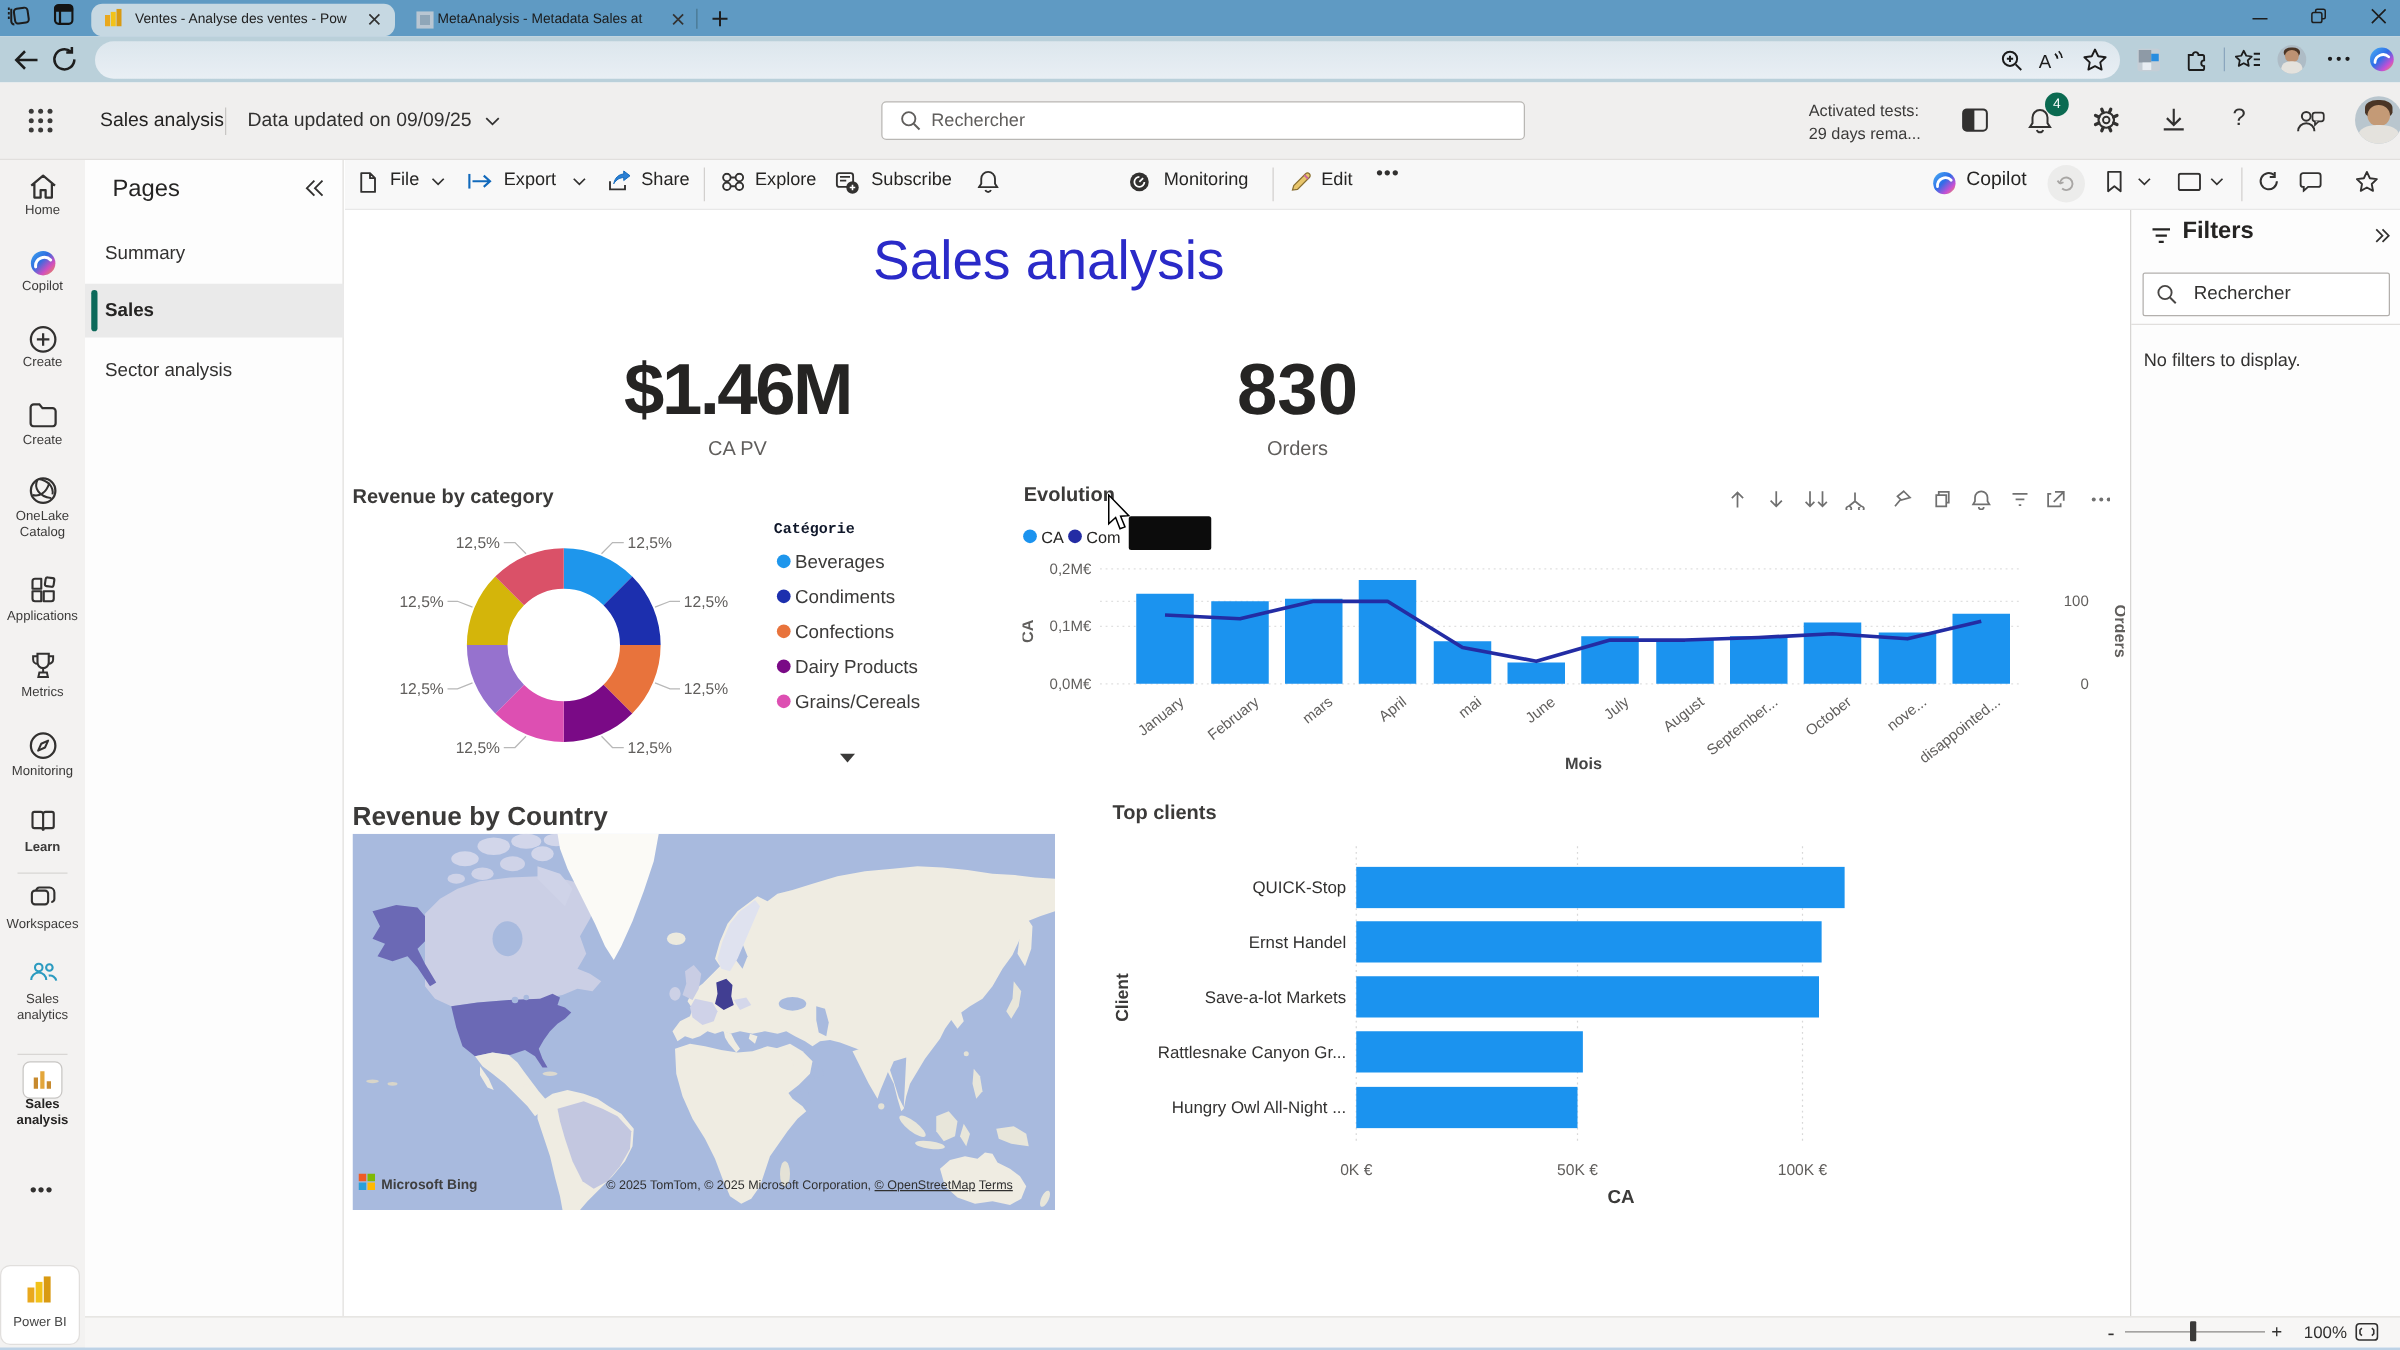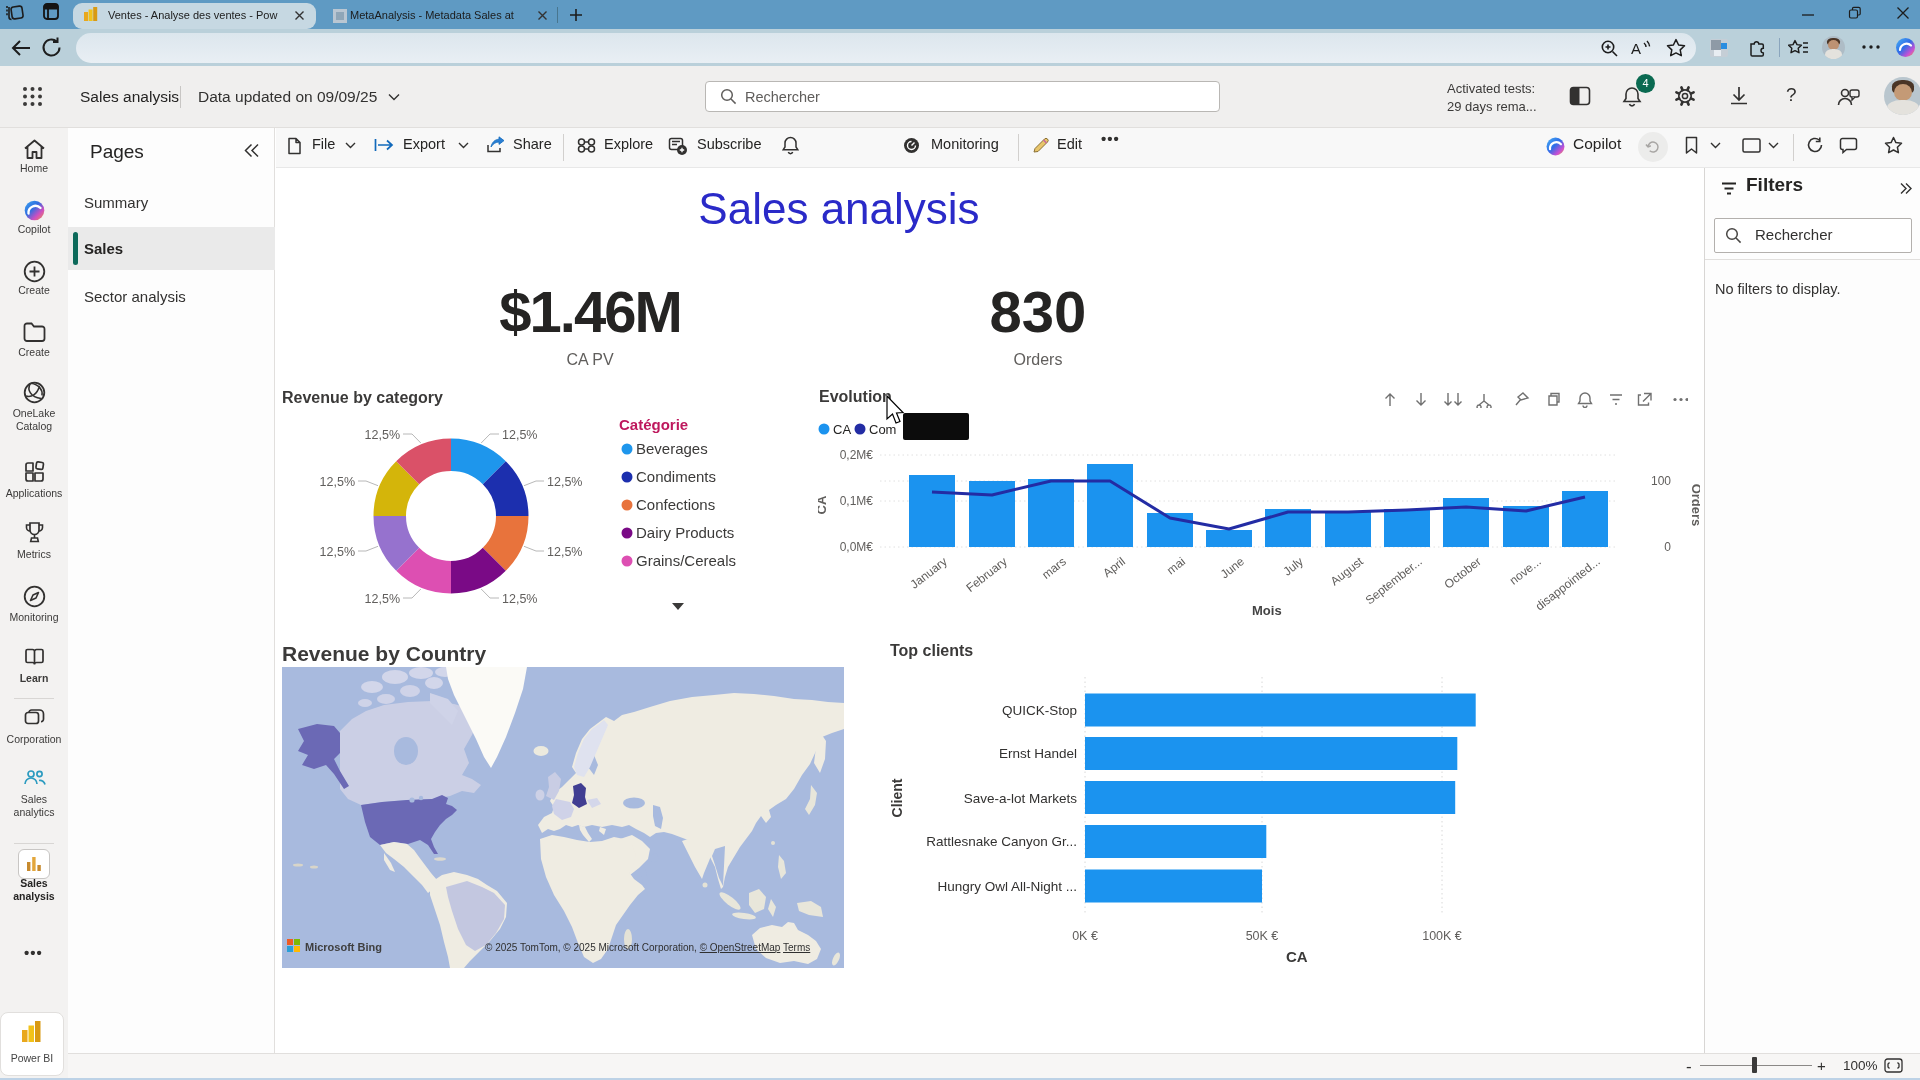--- a/index.html
+++ b/index.html
@@ -250,21 +250,21 @@
 <div class="nl" style="top:611px;">Monitoring</div>
 <svg class="abs" style="left:24px;top:648px" width="21" height="20" viewBox="0 0 21 20">
     <path d="M2 3 a1.5 1.5 0 0 1 1.5 -1.5 h5 a2 2 0 0 1 2 2 v13 a2 2 0 0 0 -2 -2 h-5 A1.5 1.5 0 0 1 2 13 z M19 3 a1.5 1.5 0 0 0 -1.5 -1.5 h-5 a2 2 0 0 0 -2 2 v13 a2 2 0 0 1 2 -2 h5 a1.5 1.5 0 0 0 1.5 -1.5 z" fill="none" stroke="#323130" stroke-width="1.7"></path>
   </svg>
 <div class="nl" style="top:672px;font-weight:bold;">Learn</div>
 <div class="abs" style="left:14px;top:698px;width:40px;height:1px;background:#d8d6d4;"></div>
 <svg class="abs" style="left:24px;top:708px" width="22" height="20" viewBox="0 0 22 20">
     <rect x="1.5" y="4.5" width="13" height="11" rx="2.5" fill="none" stroke="#323130" stroke-width="1.7"></rect>
     <path d="M5 4.5 a2.5 2.5 0 0 1 2.5 -2.5 h8 a4 4 0 0 1 4 4 v5 a2.5 2.5 0 0 1 -2.5 2.6" fill="none" stroke="#323130" stroke-width="1.7"></path>
   </svg>
-<div class="nl" style="top:733px;">Corporation</div>
+<div class="nl" style="top:733px;">Workspaces</div>
 <svg class="abs" style="left:23px;top:768px" width="24" height="22" viewBox="0 0 24 22">
     <g fill="none" stroke="#2b9bc0" stroke-width="1.7">
       <circle cx="8" cy="6" r="3"></circle>
       <circle cx="16.5" cy="6" r="2.6"></circle>
       <path d="M2 16 a6 6 0 0 1 12 0 M16 12.5 a5 5 0 0 1 6 4"></path>
     </g>
   </svg>
 <div class="nl" style="top:793px;width:68px;">Sales<br>analytics</div>
 <div class="abs" style="left:14px;top:843px;width:40px;height:1px;background:#d8d6d4;"></div>
 <div class="abs" style="left:18px;top:849px;width:32px;height:30px;background:#fff;border:1px solid #c8c6c4;border-radius:6px;"></div>
@@ -418,21 +418,21 @@
       <text x="100" y="18.5" text-anchor="end">12,5%</text>
 <text x="247" y="65.5">12,5%</text>
       <text x="55" y="65.5" text-anchor="end">12,5%</text>
 <text x="247" y="135.5">12,5%</text>
       <text x="55" y="135.5" text-anchor="end">12,5%</text>
 <text x="202" y="182.5">12,5%</text>
       <text x="100" y="182.5" text-anchor="end">12,5%</text>
 </g>
 </svg>
 
-<div class="abs" style="left:619px;top:416px;font-size:15px;font-weight:bold;color:#be185d;">Catégorie</div>
+<div class="abs" style="left:619px;top:416px;font-size:12px;font-weight:bold;color:#0f172a;font-family:Liberation Mono, monospace;">Catégorie</div>
 <svg class="abs" style="left:620px;top:442px" width="150" height="135" viewBox="0 0 150 135">
 <circle cx="7" cy="7" r="5.5" fill="#1E96EC"></circle>
     <circle cx="7" cy="35" r="5.5" fill="#1C2FAE"></circle>
 <circle cx="7" cy="63" r="5.5" fill="#E8733C"></circle>
     <circle cx="7" cy="91" r="5.5" fill="#7A0A86"></circle>
 <circle cx="7" cy="119" r="5.5" fill="#DD4FB2"></circle>
 <g font-size="15" fill="#3b3a39">
 <text x="16" y="12">Beverages</text>
       <text x="16" y="40">Condiments</text>
 <text x="16" y="68">Confections</text>

